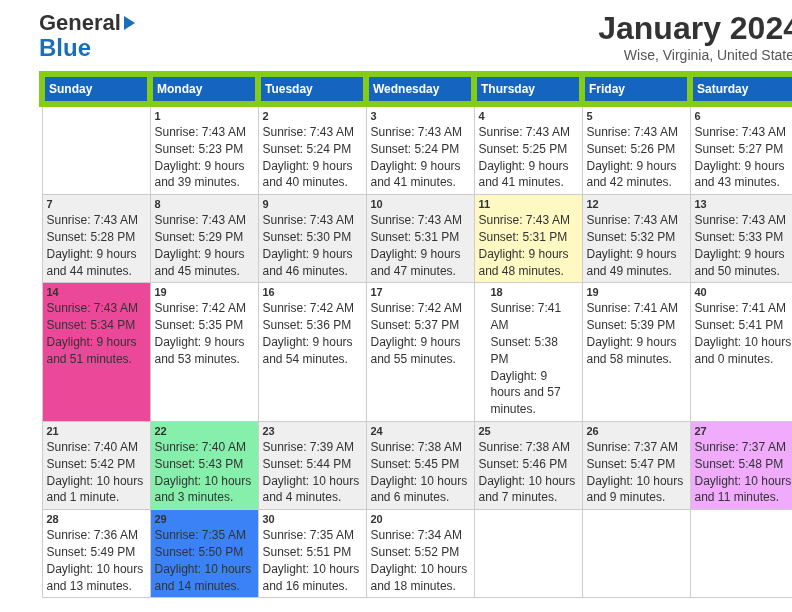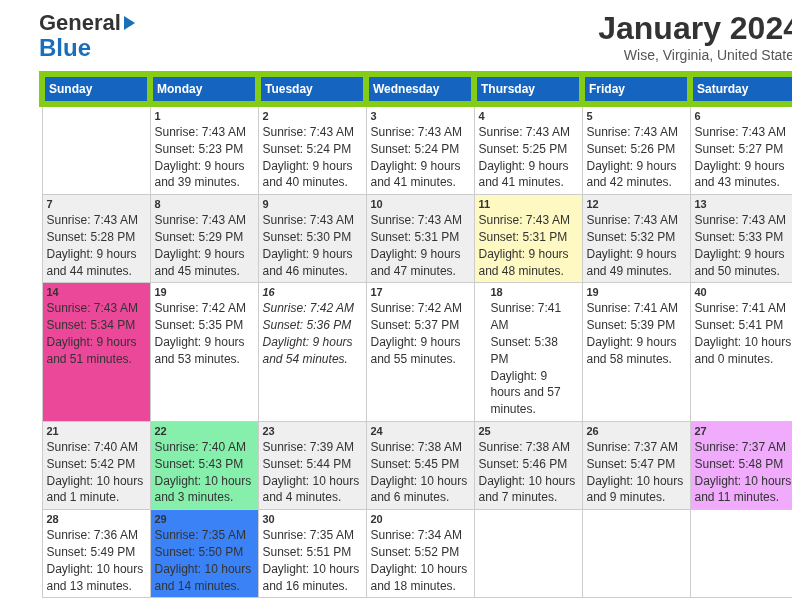--- a/index.html
+++ b/index.html
@@ -178,21 +178,21 @@
         </tr>
         <tr>
           <td style="background: #ec4899;">
             <span class="cell-date">14</span>
             <div class="cell-info">Sunrise: 7:43 AM<br>Sunset: 5:34 PM<br>Daylight: 9 hours and 51 minutes.</div>
           </td>
           <td style="background: rgb(255, 255, 255);">
             <span class="cell-date">19</span>
             <div class="cell-info">Sunrise: 7:42 AM<br>Sunset: 5:35 PM<br>Daylight: 9 hours and 53 minutes.</div>
           </td>
-          <td style="background: rgb(255, 255, 255); font-style: italic;">
+          <td style="background: rgb(255, 255, 255);">
             <span class="cell-date">16</span>
             <div class="cell-info">Sunrise: 7:42 AM<br>Sunset: 5:36 PM<br>Daylight: 9 hours and 54 minutes.</div>
           </td>
           <td style="background: rgb(255, 255, 255);">
             <span class="cell-date">17</span>
             <div class="cell-info">Sunrise: 7:42 AM<br>Sunset: 5:37 PM<br>Daylight: 9 hours and 55 minutes.</div>
           </td>
           <td style="background: rgb(255, 255, 255); padding-left: 16px;">
             <span class="cell-date">18</span>
             <div class="cell-info">Sunrise: 7:41 AM<br>Sunset: 5:38 PM<br>Daylight: 9 hours and 57 minutes.</div>

